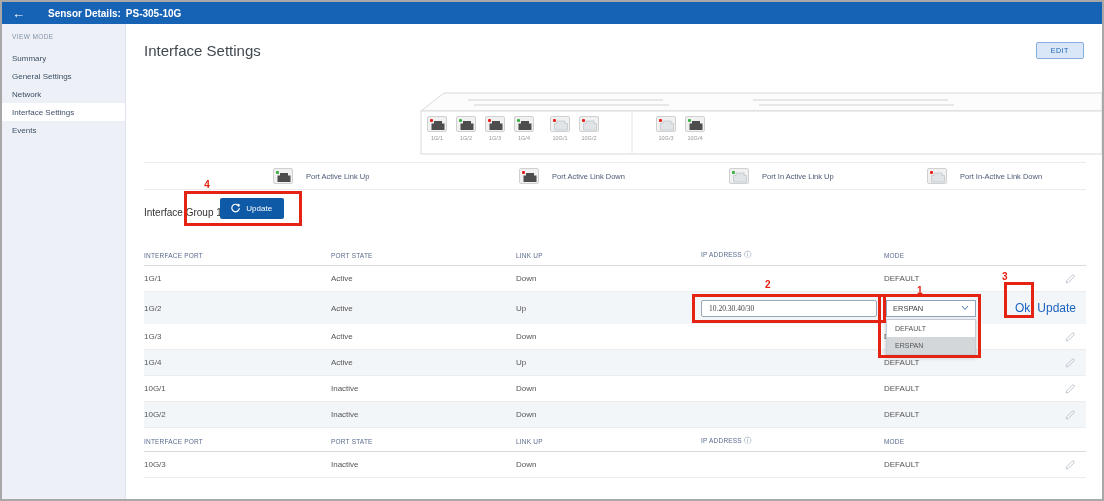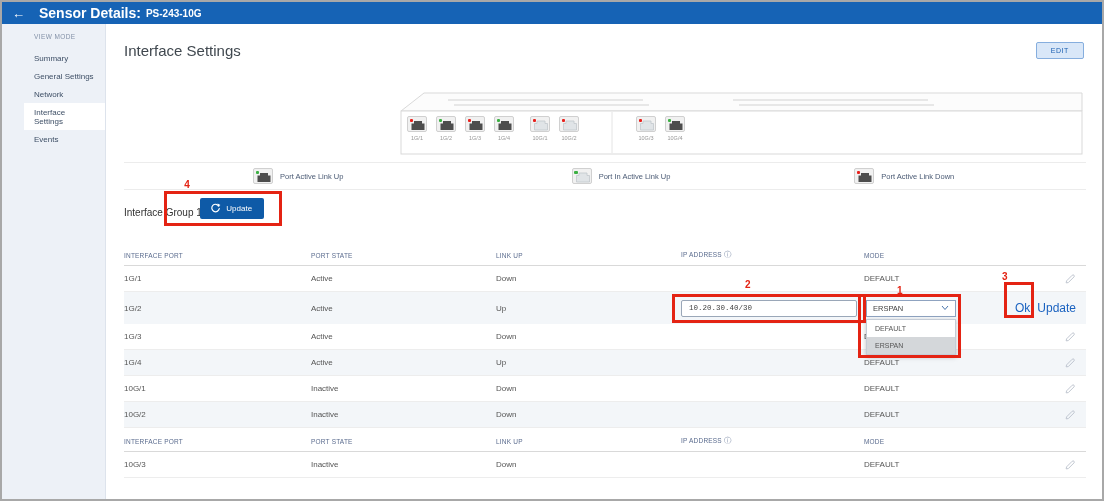--- a/index.html
+++ b/index.html
@@ -7,25 +7,25 @@
   body {
     font-family: "Liberation Sans", sans-serif;
     border: 2px solid #a8a8a8;
     background: #fff;
     position: relative;
     overflow: hidden;
   }
   
   .topbar { height:22px; background:#1663b5; color:#fff; display:flex; align-items:center; padding-left:10px; }
   .back { font-size:13px; margin-right:14px; cursor:pointer; line-height:1; }
-  .tb-label { font-size:14px; font-weight:600; margin-right:5px; }
+  .tb-label { font-size:10px; font-weight:600; margin-right:5px;margin-left:9px; }
   .tb-sensor { font-size:10px; font-weight:700; }
   
   .shell { display:flex; height:475px; }
-  .sidebar { width:104px; background:#edf1f7; border-right:1px solid #dde3ec; padding-top:9px; flex:none;padding-left:22px; }
+  .sidebar { width:124px; background:#edf1f7; border-right:1px solid #dde3ec; padding-top:9px; flex:none; }
   .sb-section { font-size:6.5px; color:#8391a7; padding:0 0 9px 10px; letter-spacing:.4px; }
   .sb-item { font-size:8px; color:#3e4f66; padding:4.5px 10px; cursor:pointer; }
   .sb-item.active { background:#fff; }
   .main { flex:1; position:relative; padding:18px 16px 0 18px; overflow:hidden; }
   
   .title-row { height:26px; position:relative; }
   .page-title { font-size:15px; color:#40484f; }
   .edit-btn { position:absolute; right:2px; top:0; font-size:7px; letter-spacing:.6px; color:#1a5fb0;
     background:#d9e7f8; border:1px solid #86aede; border-radius:2px; padding:4px 14px; cursor:pointer; }
   
@@ -41,21 +41,21 @@
   .tile { width:20px; height:16px; background:#f1f1f1; border:1px solid #d0d0d0; border-radius:2px; position:relative; flex:none; }
   .tile .dot { position:absolute; left:1.5px; top:1.5px; width:3.5px; height:3.5px; border-radius:1px; }
   .tile.up .dot { background:#3cb043; }
   .tile.down .dot { background:#e8211d; }
   .tile svg { position:absolute; left:0; top:0; }
   .tile.active .jack { fill:#4d4d4d; stroke:none; }
   .tile.inactive .jack { fill:#e0e4e7; stroke:#c2c8cd; stroke-width:.8; }
   
   .legend { margin-top:2px; height:28px; border-top:1px solid #ececec; border-bottom:1px solid #ececec;
     display:flex; align-items:center; }
-  .lg-item { flex:1; display:flex; align-items:center; gap:7px; }
+  .lg-item { flex:1; display:flex; align-items:center; gap:13px; }
   .lg-item:nth-child(1){ padding-left:129px; } .lg-item:nth-child(2){ padding-left:87px; }
   .lg-item:nth-child(3){ padding-left:51px; }  .lg-item:nth-child(4){ padding-left:39px; }
   .lg-label { font-size:7.5px; color:#4a5a74; white-space:nowrap; }
   
   .group-hd { margin-top:10px; height:16px; position:relative; }
   .group-title { font-size:10px; font-weight:400; color:#333; }
   .update-wrap { position:absolute; right:6px; top:-2px; }
   .update-btn { background:#0e5aa7; color:#fff; font-size:8px; border:none; border-radius:2px;
     padding:5px 12px 5px 10px; display:flex; align-items:center; gap:5px; cursor:pointer; }
   
@@ -67,21 +67,21 @@
   .info { font-size:7.5px; color:#7e8da8; margin-left:2px; cursor:pointer; }
   .trow { height:26px; border-bottom:1px solid #ededed; }
   .trow.alt { background:#f3f6f9; }
   .td { font-size:8px; color:#555; }
   .edit-cell { display:flex; justify-content:flex-end; align-items:center; padding-right:10px; gap:7px; }
   .pencil { cursor:pointer; display:inline-flex; }
   
   .trow.editing { height:32px; position:relative; z-index:5; border-bottom:none; }
   .wrap { position:relative; display:inline-block; }
   .ip-input { width:176px; height:17px; border:1px solid #9aa7b8; border-radius:2px; font-size:7.5px;
-    padding:0 7px; color:#444; font-family:Liberation Mono, monospace; background:#fff; }
+    padding:0 7px; color:#444; font-family:Liberation Serif, serif; background:#fff; }
   .select { width:90px; height:17px; border:1px solid #8fa3c0; background:#fff; display:flex;
     justify-content:space-between; align-items:center; padding:0 6px; font-size:7.5px; color:#444;
     cursor:pointer; margin-left:2px; }
   .options { position:absolute; top:19px; left:2px; width:90px; background:#fff;
     border:1px solid #c5ccd6; box-shadow:0 2px 5px rgba(0,0,0,.25); z-index:6; }
   .option { padding:5px 8px; font-size:7px; color:#555; cursor:pointer; }
   .option.selected { background:#d4d7da; }
   .lnk { font-size:12px; color:#1a62c0; cursor:pointer; text-decoration:none; }
   
   .redbox { position:absolute; border:3px solid #e42313; pointer-events:none; z-index:9; }
@@ -94,21 +94,21 @@
   .num2 { left:64px; top:-21px; }
   .num3 { left:-13px; top:-30px; }
   .num4 { left:-16px; top:-19px; }
 </style>
 </head>
 <body>
 
 <div class="topbar">
   <span class="back">←</span>
   <span class="tb-label">Sensor Details:</span>
-  <span class="tb-sensor">PS-243-10G</span>
+  <span class="tb-sensor">PS-305-10G</span>
 </div>
 
 <div class="shell">
 
   <div class="sidebar">
     <div class="sb-section">VIEW MODE</div>
     <div class="sb-item">Summary</div>
     <div class="sb-item">General Settings</div>
     <div class="sb-item">Network</div>
     <div class="sb-item active">Interface Settings</div>
@@ -214,36 +214,45 @@
       <div class="lg-item">
         <div class="tile active up">
             <span class="dot"></span>
           <svg width="20" height="16">
               <path class="jack" d="M3.5 13 L3.5 6.5 L6 6.5 L6 4 L14 4 L14 6.5 L16.5 6.5 L16.5 13 Z"></path>
             </svg>
           </div>
         <span class="lg-label">Port Active Link Up</span>
         </div>
       <div class="lg-item">
+        <div class="tile active down">
+            <span class="dot"></span>
+          <svg width="20" height="16">
+              <path class="jack" d="M3.5 13 L3.5 6.5 L6 6.5 L6 4 L14 4 L14 6.5 L16.5 6.5 L16.5 13 Z"></path>
+            </svg>
+          </div>
+        <span class="lg-label">Port Active Link Down</span>
+        </div>
+      <div class="lg-item">
         <div class="tile inactive up">
             <span class="dot"></span>
           <svg width="20" height="16">
               <path class="jack" d="M3.5 13 L3.5 6.5 L6 6.5 L6 4 L14 4 L14 6.5 L16.5 6.5 L16.5 13 Z"></path>
             </svg>
           </div>
         <span class="lg-label">Port In Active Link Up</span>
         </div>
       <div class="lg-item">
-        <div class="tile active down">
+        <div class="tile inactive down">
             <span class="dot"></span>
           <svg width="20" height="16">
               <path class="jack" d="M3.5 13 L3.5 6.5 L6 6.5 L6 4 L14 4 L14 6.5 L16.5 6.5 L16.5 13 Z"></path>
             </svg>
           </div>
-        <span class="lg-label">Port Active Link Down</span>
+        <span class="lg-label">Port In-Active Link Down</span>
         </div>
     </div>
 
     <div class="group-hd">
       <span class="group-title">Interface Group 1</span>
       <span class="update-wrap wrap">
         <button class="update-btn">
           <svg width="11" height="11" viewBox="0 0 12 12">
             <path d="M9.6 3.4 A4.1 4.1 0 1 0 10.1 6.2" fill="none" stroke="#fff" stroke-width="1.3" stroke-linecap="round"></path>
             <polygon points="8.2,0.6 8.6,4.2 11.4,2.2" fill="#fff"></polygon>

